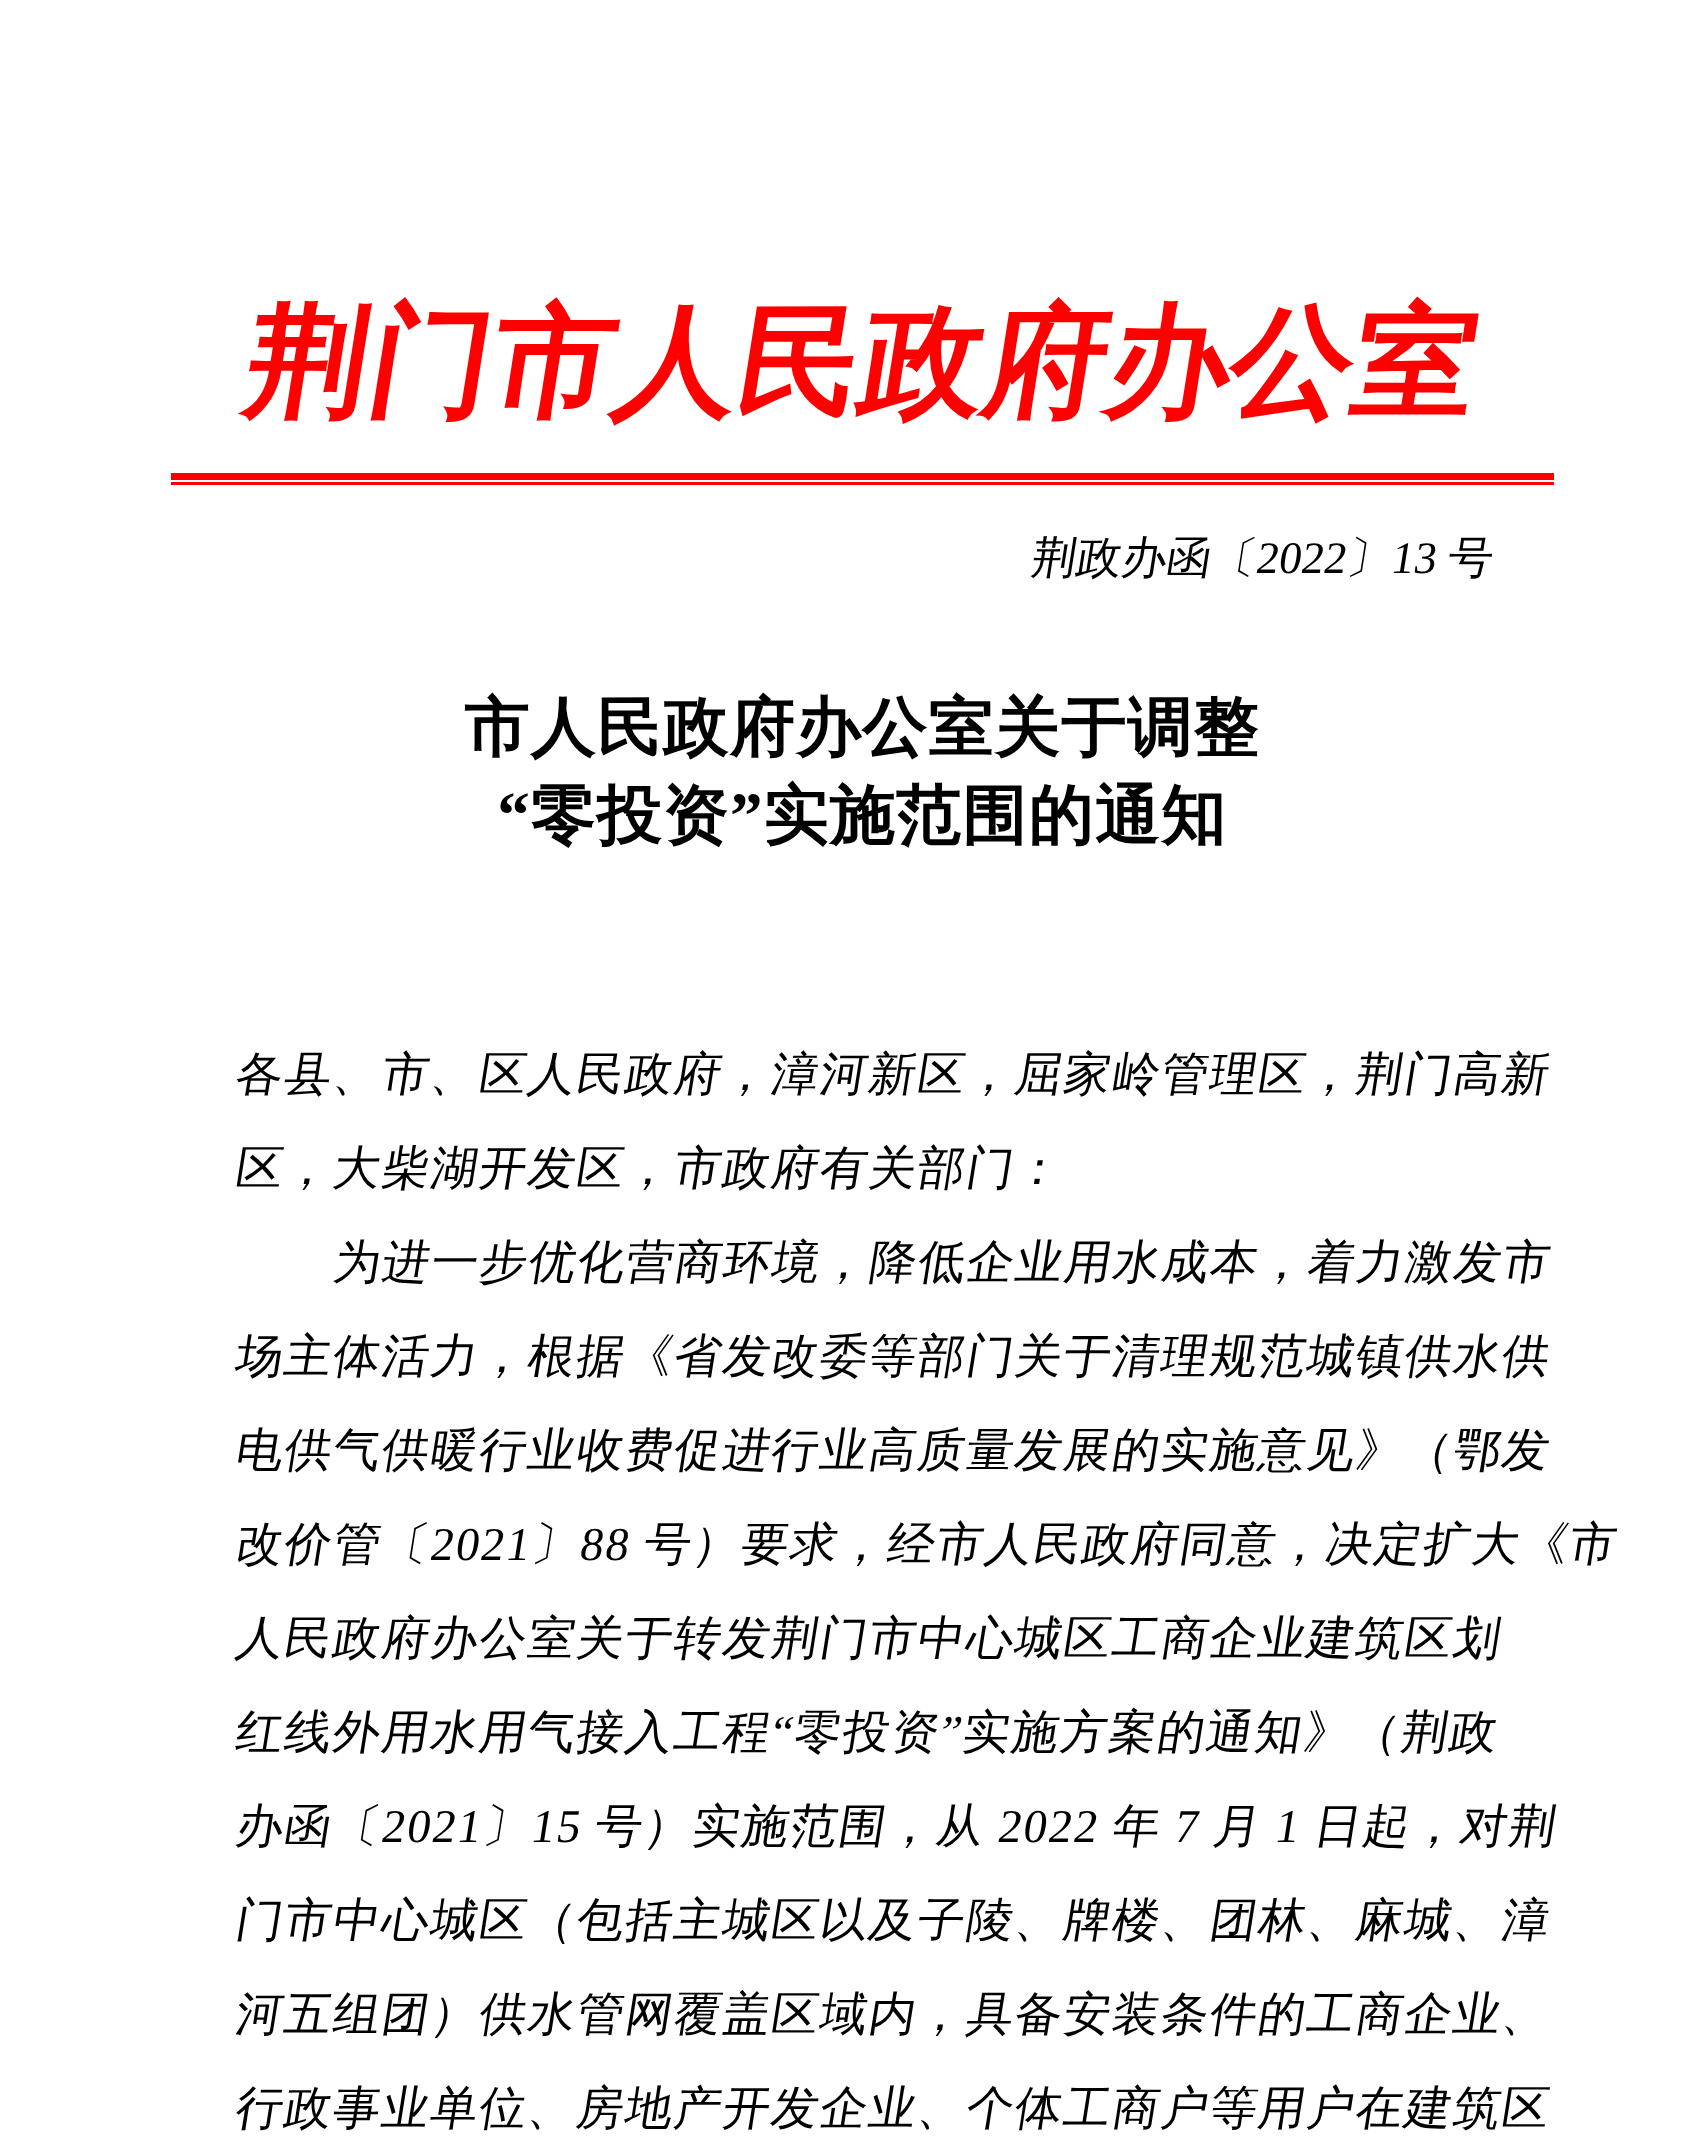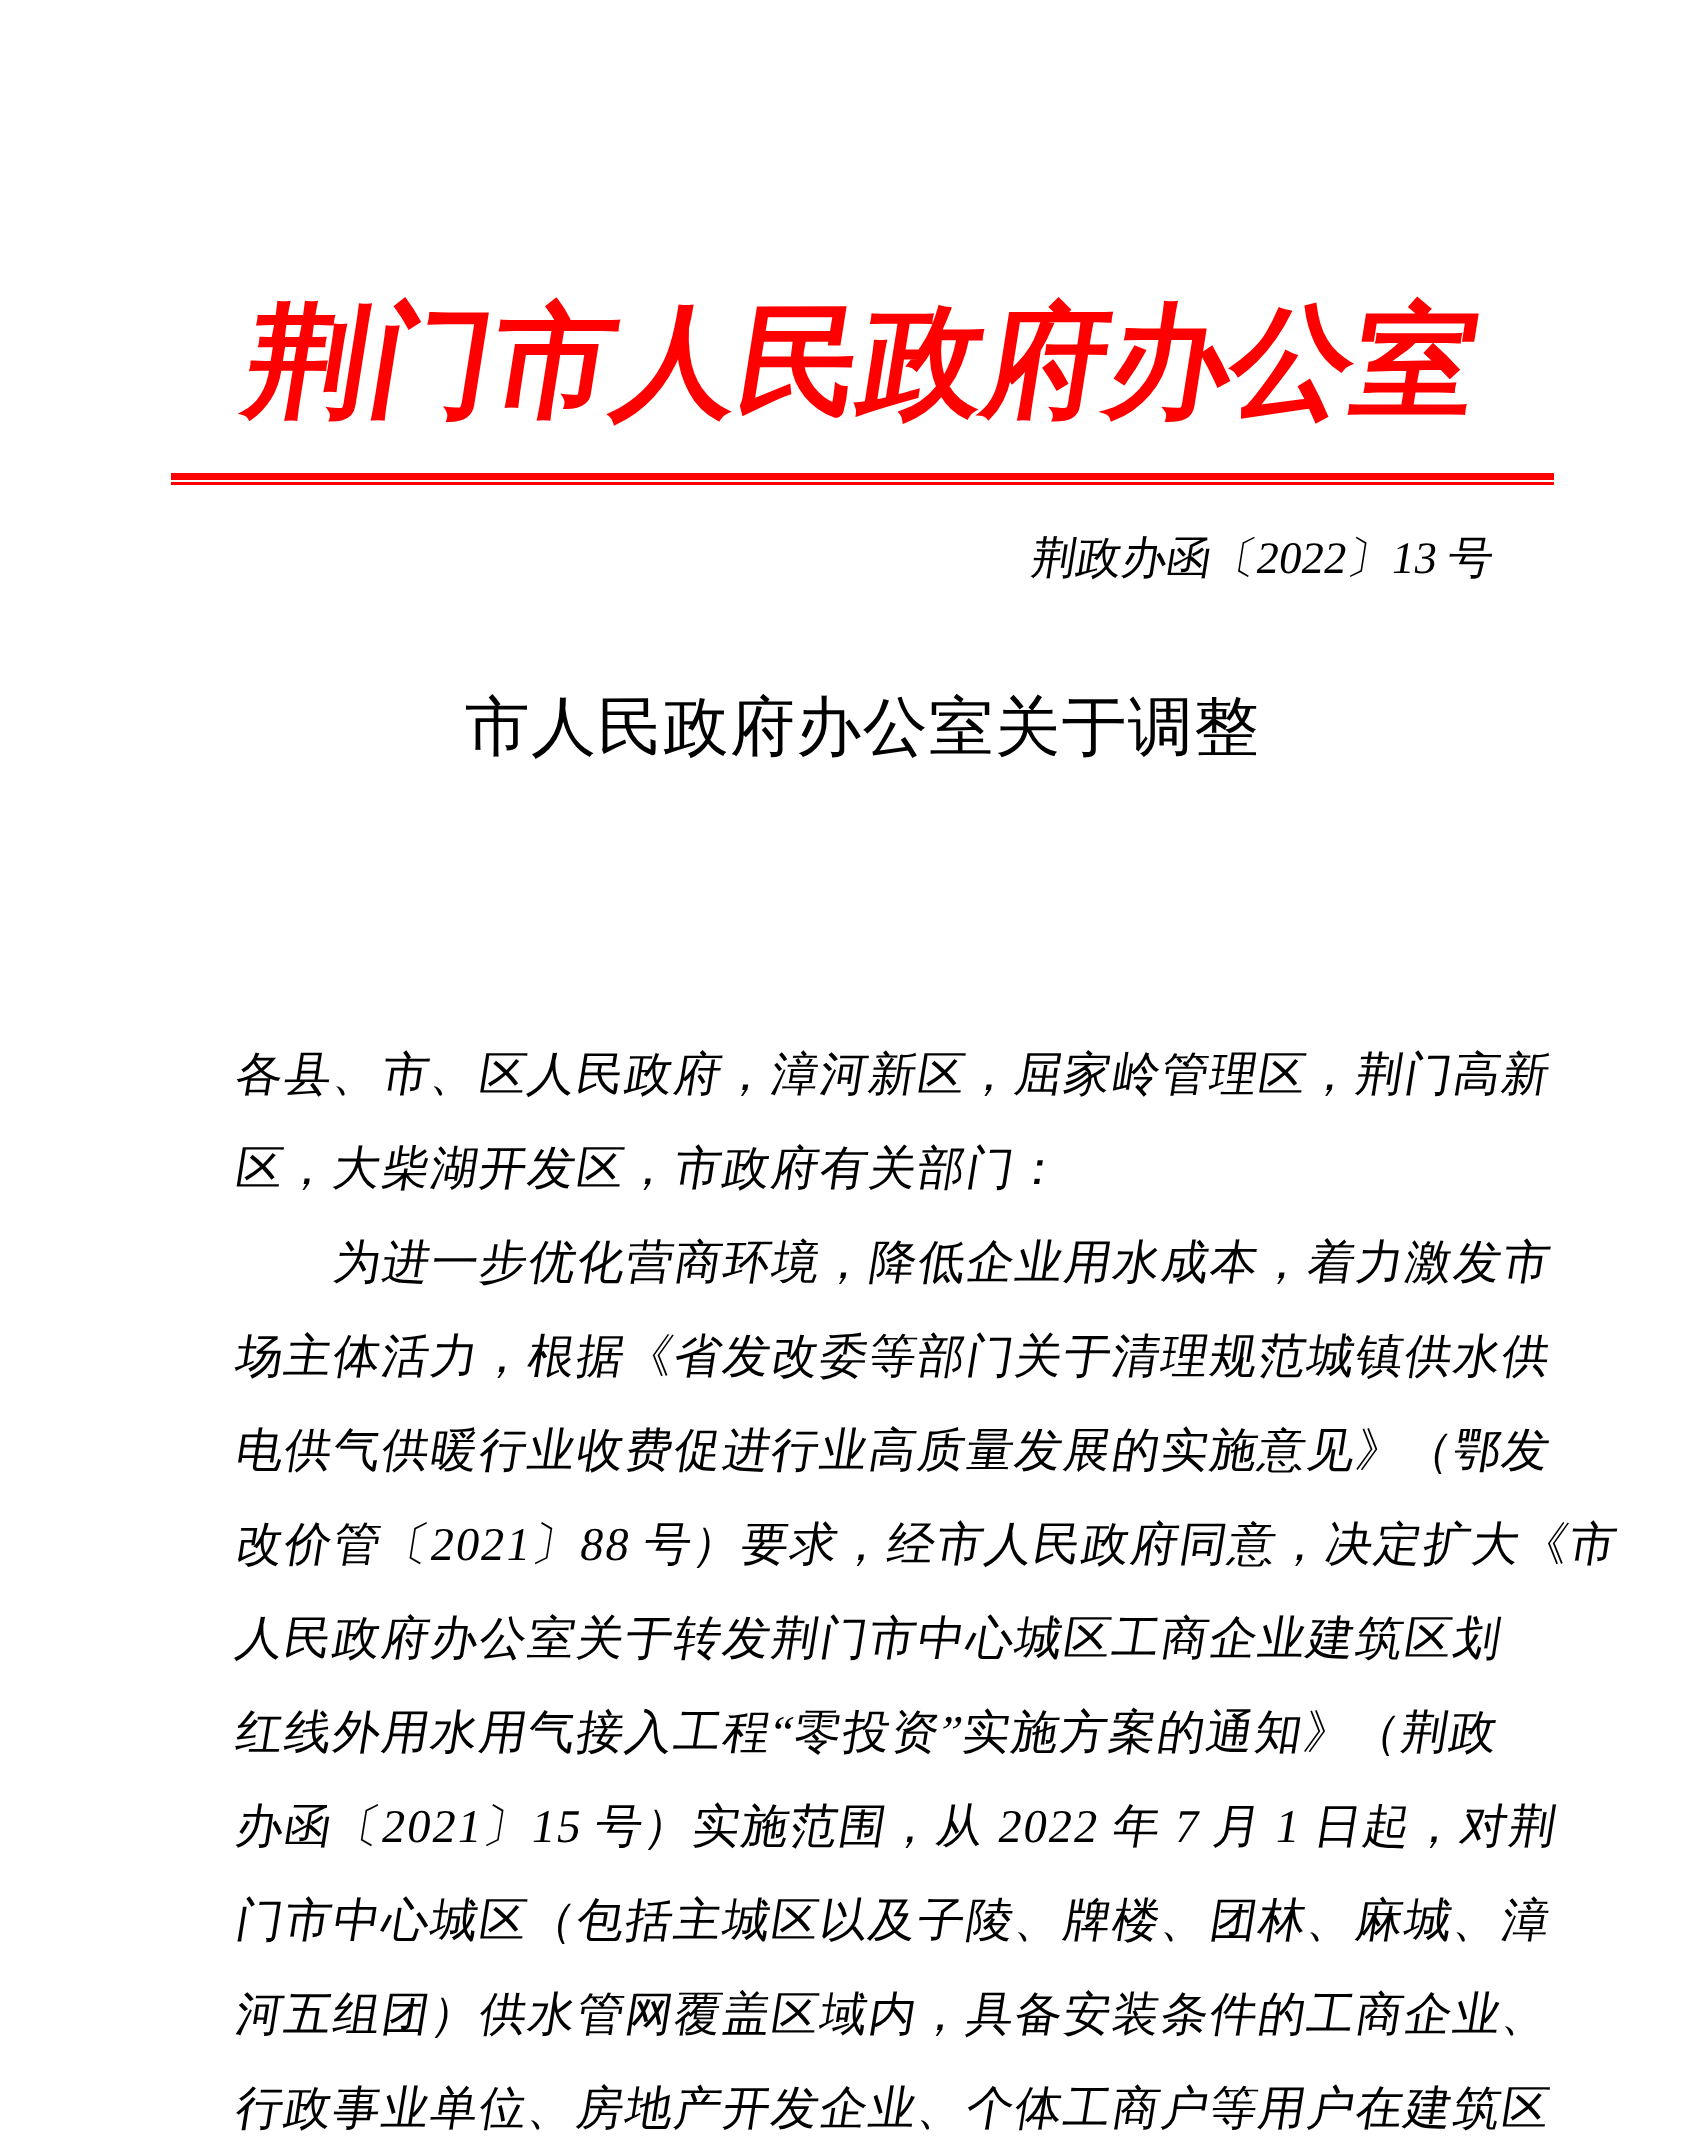--- a/index.html
+++ b/index.html
@@ -56,21 +56,21 @@
     transform-origin: right bottom;
   }
 
   
   .doc-title {
     position: absolute;
     left: 171px;
     top: 683px;
     width: 1383px;
     text-align: center;
-    font-weight: normal;
+    font-weight: bold;
     color: #000000;
   }
   .title-line {
     font-size: 65px;
     line-height: 88px;
     letter-spacing: 1.3px;
     white-space: nowrap;
   }
 
   
@@ -99,20 +99,21 @@
 
   <div class="header-title">荆门市人民政府办公室</div>
 
   <div class="rule rule-header-thick"></div>
   <div class="rule rule-header-thin"></div>
 
   <div class="doc-number">荆政办函〔2022〕13 号</div>
 
   <div class="doc-title">
     <div class="title-line">市人民政府办公室关于调整</div>
+    <div class="title-line">“零投资”实施范围的通知</div>
   </div>
 
   <div class="body-block">
     <div class="body-line">各县、市、区人民政府，漳河新区，屈家岭管理区，荆门高新</div>
     <div class="body-line">区，大柴湖开发区，市政府有关部门：</div>
 
     <div class="body-line indent-first">为进一步优化营商环境，降低企业用水成本，着力激发市</div>
     <div class="body-line">场主体活力，根据《省发改委等部门关于清理规范城镇供水供</div>
     <div class="body-line">电供气供暖行业收费促进行业高质量发展的实施意见》（鄂发</div>
     <div class="body-line">改价管〔2021〕88 号）要求，经市人民政府同意，决定扩大《市</div>

